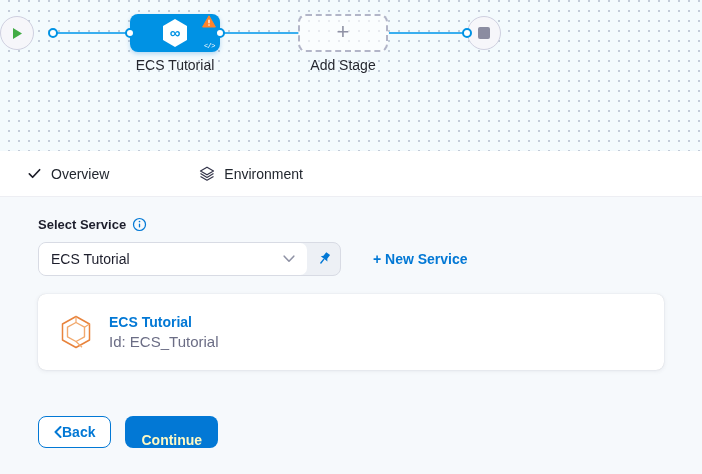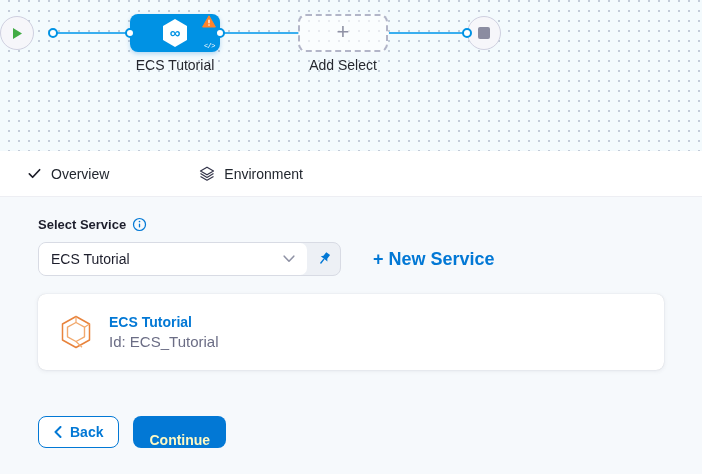--- a/index.html
+++ b/index.html
@@ -45,32 +45,32 @@
   .field-label-row { display:flex; align-items:flex-start; gap:6px; margin-bottom:10px; }
   .field-label { font-size:13px; font-weight:700; color:#1d1e2c; }
   .select-row { display:flex; align-items:center; }
   .select-group { display:flex; align-items:stretch; height:34px;
     background:#ecoff5; background:#edf0f5; border:1px solid #d8dbe4; border-radius:8px; }
   .select-box { width:268px; background:#fff; border-radius:7px;
     display:flex; align-items:center; justify-content:space-between;
     padding:0 12px; font-size:14px; color:#1d1e2c; cursor:pointer; }
   .pin-btn { width:33px; display:flex; align-items:center; justify-content:center;
     cursor:pointer; border-radius:0 7px 7px 0; }
-  .new-service { margin-left:32px; font-size:18px; font-weight:700; color:#0278d5;
+  .new-service { margin-left:32px; font-size:14px; font-weight:700; color:#0278d5;
     cursor:pointer; }
 
   .service-card { margin-top:18px; height:76px; background:#fff; border-radius:8px;
     display:flex; align-items:center; padding:0 20px;
     box-shadow:0 0 1px rgba(40,41,61,.2), 0 1px 4px rgba(96,97,112,.12); }
   .card-text { margin-left:15px; }
   .card-title { font-size:14px; font-weight:700; color:#0278d5; cursor:pointer; }
   .card-id { font-size:15px; color:#6b6d85; margin-top:3px; }
 
   .footer { margin-top:46px; display:flex; align-items:center; gap:14px; }
-  .btn { height:32px; display:flex; align-items:center; gap:8px;
+  .btn { height:32px; display:flex; align-items:center; 
     border-radius:8px; font-size:14px; font-weight:700; cursor:pointer;
     font-family:"Liberation Sans", sans-serif; }
   .btn-back { padding:0 15px; background:#fff; border:1px solid #0278d5; color:#0278d5; }
   .btn-continue { padding:16px 16px; background:#0278d5; border:none; color:#fef9c3;flex-direction:column; }
 </style>
 </head>
 <body>
 
 <div class="canvas">
 
@@ -99,21 +99,21 @@
     </span>
     <span class="code-badge">&lt;/&gt;</span>
   </div>
   <div class="port" style="left:125px; top:28px;"></div>
   <div class="port" style="left:215px; top:28px;"></div>
   <div class="node-label" style="left:118px; width:114px;">ECS Tutorial</div>
 
   <div class="add-stage">
     <span class="plus">+</span>
   </div>
-  <div class="node-label" style="left:298px; width:90px;">Add Select</div>
+  <div class="node-label" style="left:298px; width:90px;">Add Stage</div>
 
   <div class="port" style="left:462px; top:28px;"></div>
   <div class="end-node" style="left:467px;">
     <div class="end-square"></div>
   </div>
 </div>
 
 <div class="tabbar">
   <div class="tab">
     <svg width="15" height="15" viewBox="0 0 16 16">

